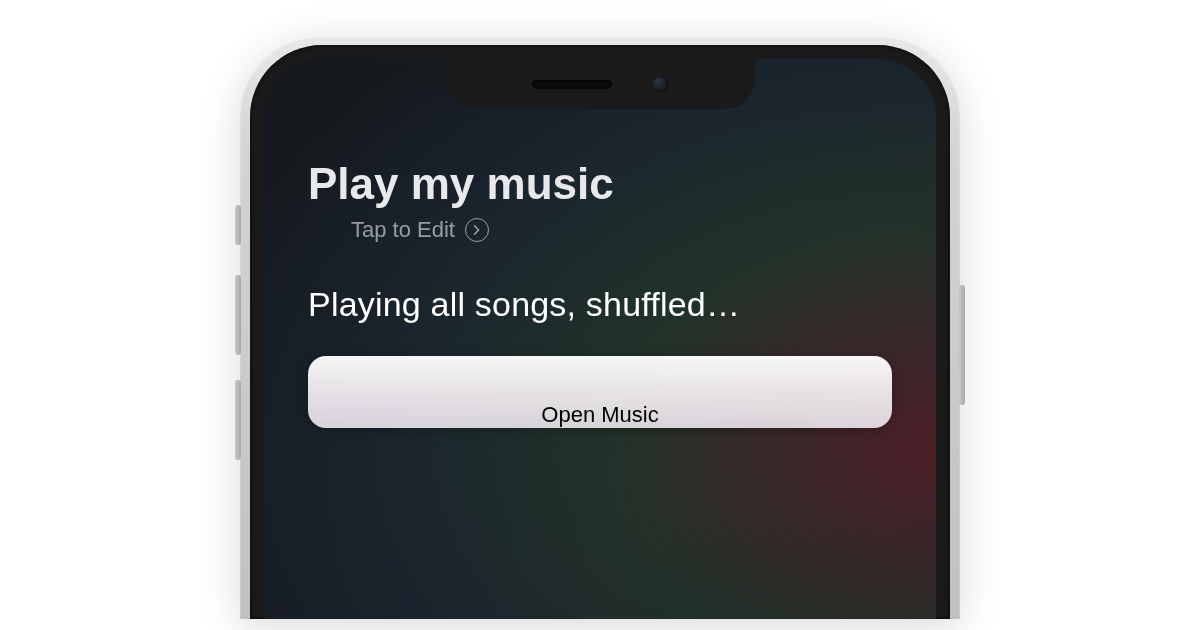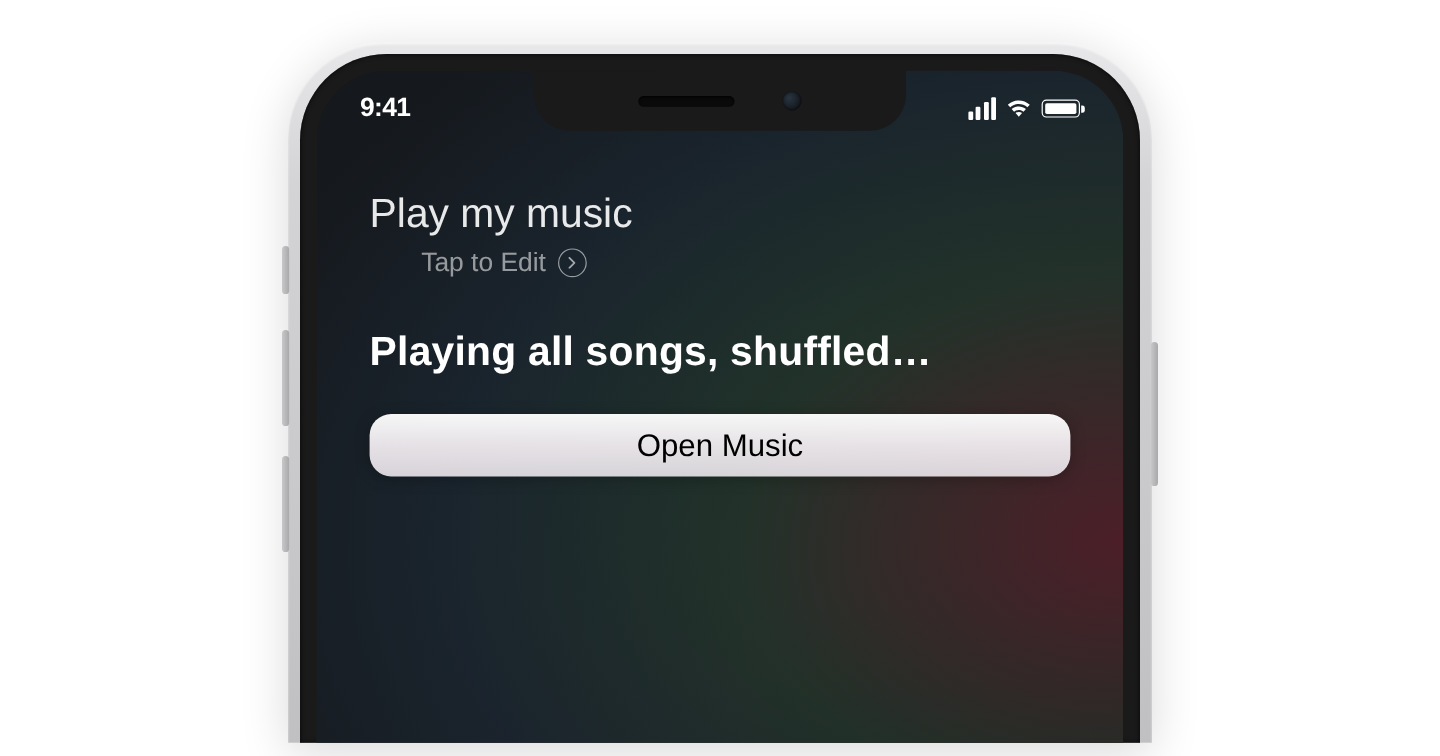--- a/index.html
+++ b/index.html
@@ -120,22 +120,22 @@
     width:3px; height:6px; background:#fff; border-radius:0 2px 2px 0;
   }
   .battery-fill { width:100%; height:100%; background:#fff; border-radius:1.5px; }
   
   .content {
     position: absolute;
     top: 100px; left: 44px; right: 44px;
     color: #fff;
   }
   .siri-query {
-    font-size: 34px;
-    font-weight: 400;
+    font-size: 44px;
+    font-weight: 700;
     color: rgba(255,255,255,0.9);
     margin-bottom: 8px;
   }
   .edit-row {
     display: flex;
     align-items: center;
     gap: 10px;
     color: rgba(255,255,255,0.55);
     font-size: 22px;
     font-weight: 400;
@@ -146,34 +146,34 @@
   .chevron-circle {
     width: 24px; height: 24px;
     border: 1.8px solid rgba(255,255,255,0.55);
     border-radius: 50%;
     display: flex; align-items: center; justify-content: center;
   }
   .chevron-circle svg { width: 8px; height: 10px; }
   .siri-response {
     margin-top: 42px;
     font-size: 34px;
-    font-weight: 700;
+    font-weight: 400;
     color: #fff;
     letter-spacing: 0.2px;
   }
   .open-button {
     margin-top: 32px;
     width: 100%;
-    height: 52px;
+    height: 72px;
     border-radius: 18px;
     background: linear-gradient(180deg, rgba(255,255,255,0.96) 0%, rgba(245,240,244,0.93) 50%, rgba(235,230,236,0.90) 100%);
     display: flex;
-    align-items: center;
+    align-items: flex-end;
     justify-content: center;
-    font-size: 26px;
+    font-size: 22px;
     font-weight: 500;
     color: #000;
     cursor: pointer;
     box-shadow: 0 2px 12px rgba(0,0,0,0.25);
   }
 </style>
 </head>
 <body>
 
 <div class="phone-outer">
@@ -183,39 +183,20 @@
   <div class="side-btn right1"></div>
 
   <div class="phone-frame">
     <div class="screen">
 
       <div class="notch">
         <div class="speaker"></div>
         <div class="camera"></div>
       </div>
 
-      <div class="status-bar">
-        <div class="status-time">9:41</div>
-        <div class="status-icons">
-          <div class="signal-bars">
-            <span></span>
-              <span></span>
-              <span></span>
-              <span></span>
-          </div>
-          <svg class="wifi" viewBox="0 0 24 18">
-            <path d="M12 17 L9 13.5 C10.8 12.2 13.2 12.2 15 13.5 Z" fill="#fff"></path>
-            <path d="M5.5 10 C9.2 6.8 14.8 6.8 18.5 10 L16.3 12.3 C13.8 10.2 10.2 10.2 7.7 12.3 Z" fill="#fff"></path>
-            <path d="M2 6 C7.8 0.8 16.2 0.8 22 6 L19.8 8.3 C15.4 4.4 8.6 4.4 4.2 8.3 Z" fill="#fff"></path>
-          </svg>
-          <div class="battery">
-            <div class="battery-fill"></div>
-          </div>
-        </div>
-      </div>
 
       <div class="content">
         <div class="siri-query">Play my music</div>
         <div class="edit-row">
           <span>Tap to Edit</span>
           <span class="chevron-circle">
             <svg viewBox="0 0 8 12">
                 <path d="M1 1 L6 6 L1 11" stroke="rgba(255,255,255,0.6)" stroke-width="1.8" fill="none" stroke-linecap="round" stroke-linejoin="round"></path>
               </svg>
           </span>

